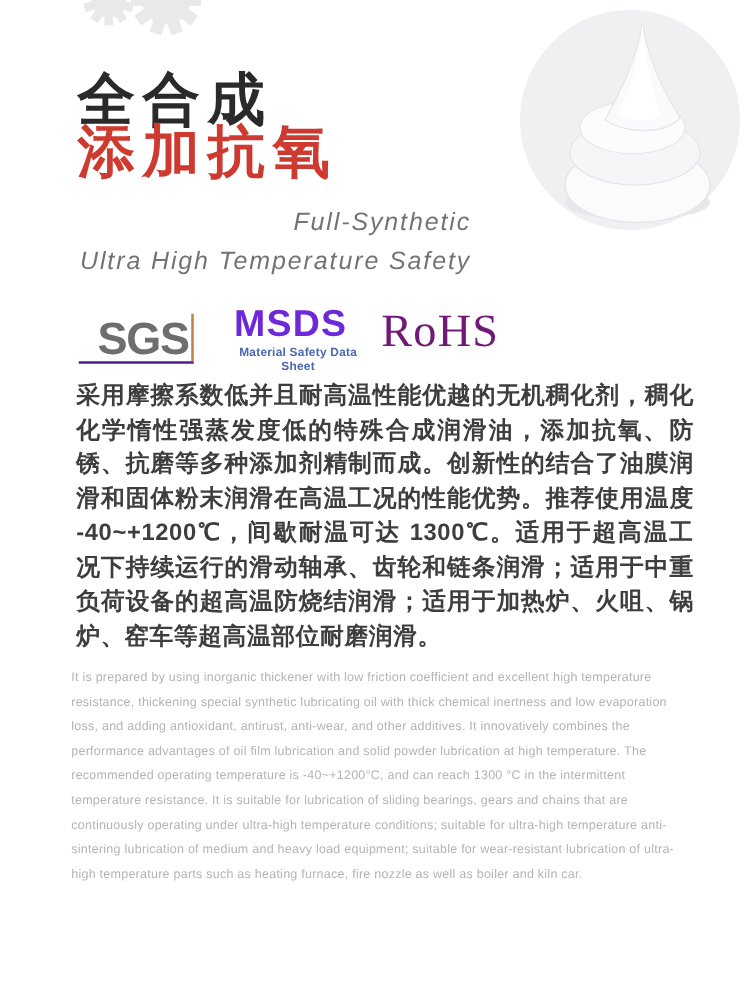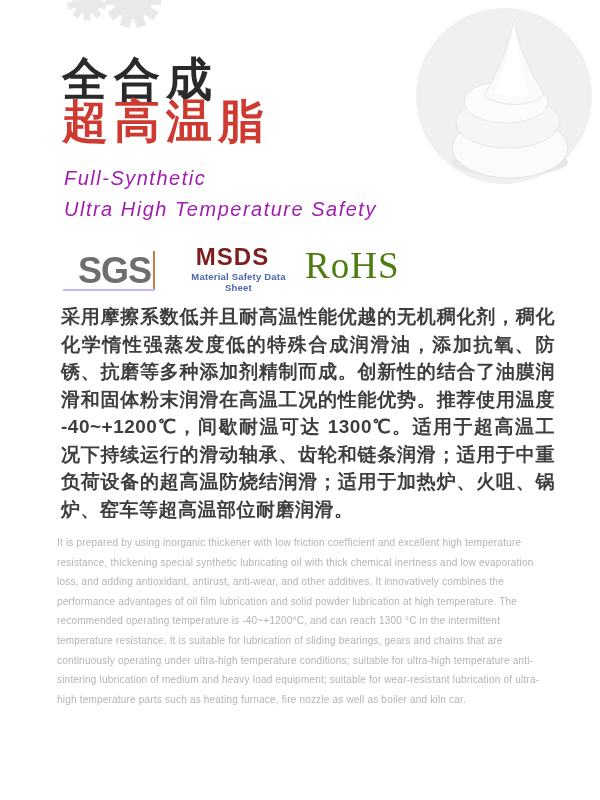--- a/index.html
+++ b/index.html
@@ -22,46 +22,46 @@
   .title{
     position:absolute; left:62px; margin:0;
     font-size:46px; font-weight:800; letter-spacing:6px; line-height:1;
     color:#2a2a2a; font-family:"Liberation Sans", sans-serif;
   }
   .title.black{top:56px;}
   .title.red{top:98px; color:#ce3a30;}
   .subtitle{
     position:absolute; left:64px; top:163px;
     font-style:italic; font-size:20px; line-height:31px;
-    color:#a21caf; letter-spacing:1.5px;
+    color:#737373; letter-spacing:1.5px;text-align:right;
   }
   
   .logos{position:absolute; left:63px; top:243px; width:480px; height:52px;}
   .logo-sgs{
     position:absolute; left:0; top:0; width:92px; height:46px;
-    border-bottom:2px solid #c4b5fd;
+    border-bottom:2px solid #4c1d95;
   }
   .logo-sgs .sgs-text{
     position:absolute; right:4px; bottom:0px;
     font-size:36px; font-weight:800; color:#6e6e71; letter-spacing:-1px;
     line-height:1; font-family:"Liberation Sans", sans-serif;
   }
   .logo-sgs .sgs-vline{
     position:absolute; right:0; bottom:0; width:2px; height:38px; background:#bf8348;
   }
   .logo-msds{position:absolute; left:107px; top:2px; width:125px; text-align:center;}
   .msds-text{
-    font-size:24px; font-weight:800; color:#7f1d1d; line-height:1;
+    font-size:30px; font-weight:800; color:#6d28d9; line-height:1;
     letter-spacing:1px; font-family:"Liberation Sans", sans-serif;
   }
   .msds-sub{font-size:9.5px; font-weight:700; color:#4a66ad; margin-top:2px; letter-spacing:0.2px;margin-left:12px;}
   .logo-rohs{
     position:absolute; left:242px; top:4px;
     font-family:"Liberation Serif", serif; font-size:37px; font-weight:500;
-    color:#4d7c0f; line-height:1; letter-spacing:1px;
+    color:#701a75; line-height:1; letter-spacing:1px;
   }
   
   .desc-zh{
     position:absolute; left:57px; top:299px; width:494px; margin:4px;
     font-size:19px; line-height:27.5px; color:#3e3e3e; font-weight:600;
     letter-spacing:0.5px; text-align:justify;
     font-family:"Liberation Sans", sans-serif;
   }
   .desc-en{
     position:absolute; left:57px; top:533px; width:496px; margin:0;
@@ -112,21 +112,21 @@
   <svg class="photo-swirl" width="140" height="170" viewBox="0 0 140 170" aria-hidden="true">
     <ellipse cx="72" cy="150" rx="58" ry="14" fill="#e7e8eb"></ellipse>
     <ellipse cx="72" cy="136" rx="58" ry="30" fill="#fbfbfc" stroke="#e2e3e7" stroke-width="1"></ellipse>
     <ellipse cx="70" cy="110" rx="52" ry="26" fill="#f6f6f8" stroke="#e5e6ea" stroke-width="1"></ellipse>
     <ellipse cx="68" cy="90" rx="42" ry="21" fill="#fcfcfd" stroke="#e6e7ea" stroke-width="1"></ellipse>
     <path d="M76,6 C72,34 58,62 46,84 C64,96 96,95 106,82 C92,60 80,34 76,6 Z" fill="#fafafc" stroke="#e4e5e9" stroke-width="1"></path>
     <path d="M76,6 C74,34 66,60 56,80 C66,86 82,86 90,81 C84,60 78,34 76,6 Z" fill="#ffffff"></path>
   </svg>
 
   <h1 class="title black">全合成</h1>
-  <h1 class="title red">超高温脂</h1>
+  <h1 class="title red">添加抗氧</h1>
 
   <div class="subtitle">
     <div>Full-Synthetic</div>
     <div>Ultra High Temperature Safety</div>
   </div>
 
   <div class="logos">
     <div class="logo-sgs">
       <span class="sgs-text">SGS</span>
       <span class="sgs-vline"></span>

